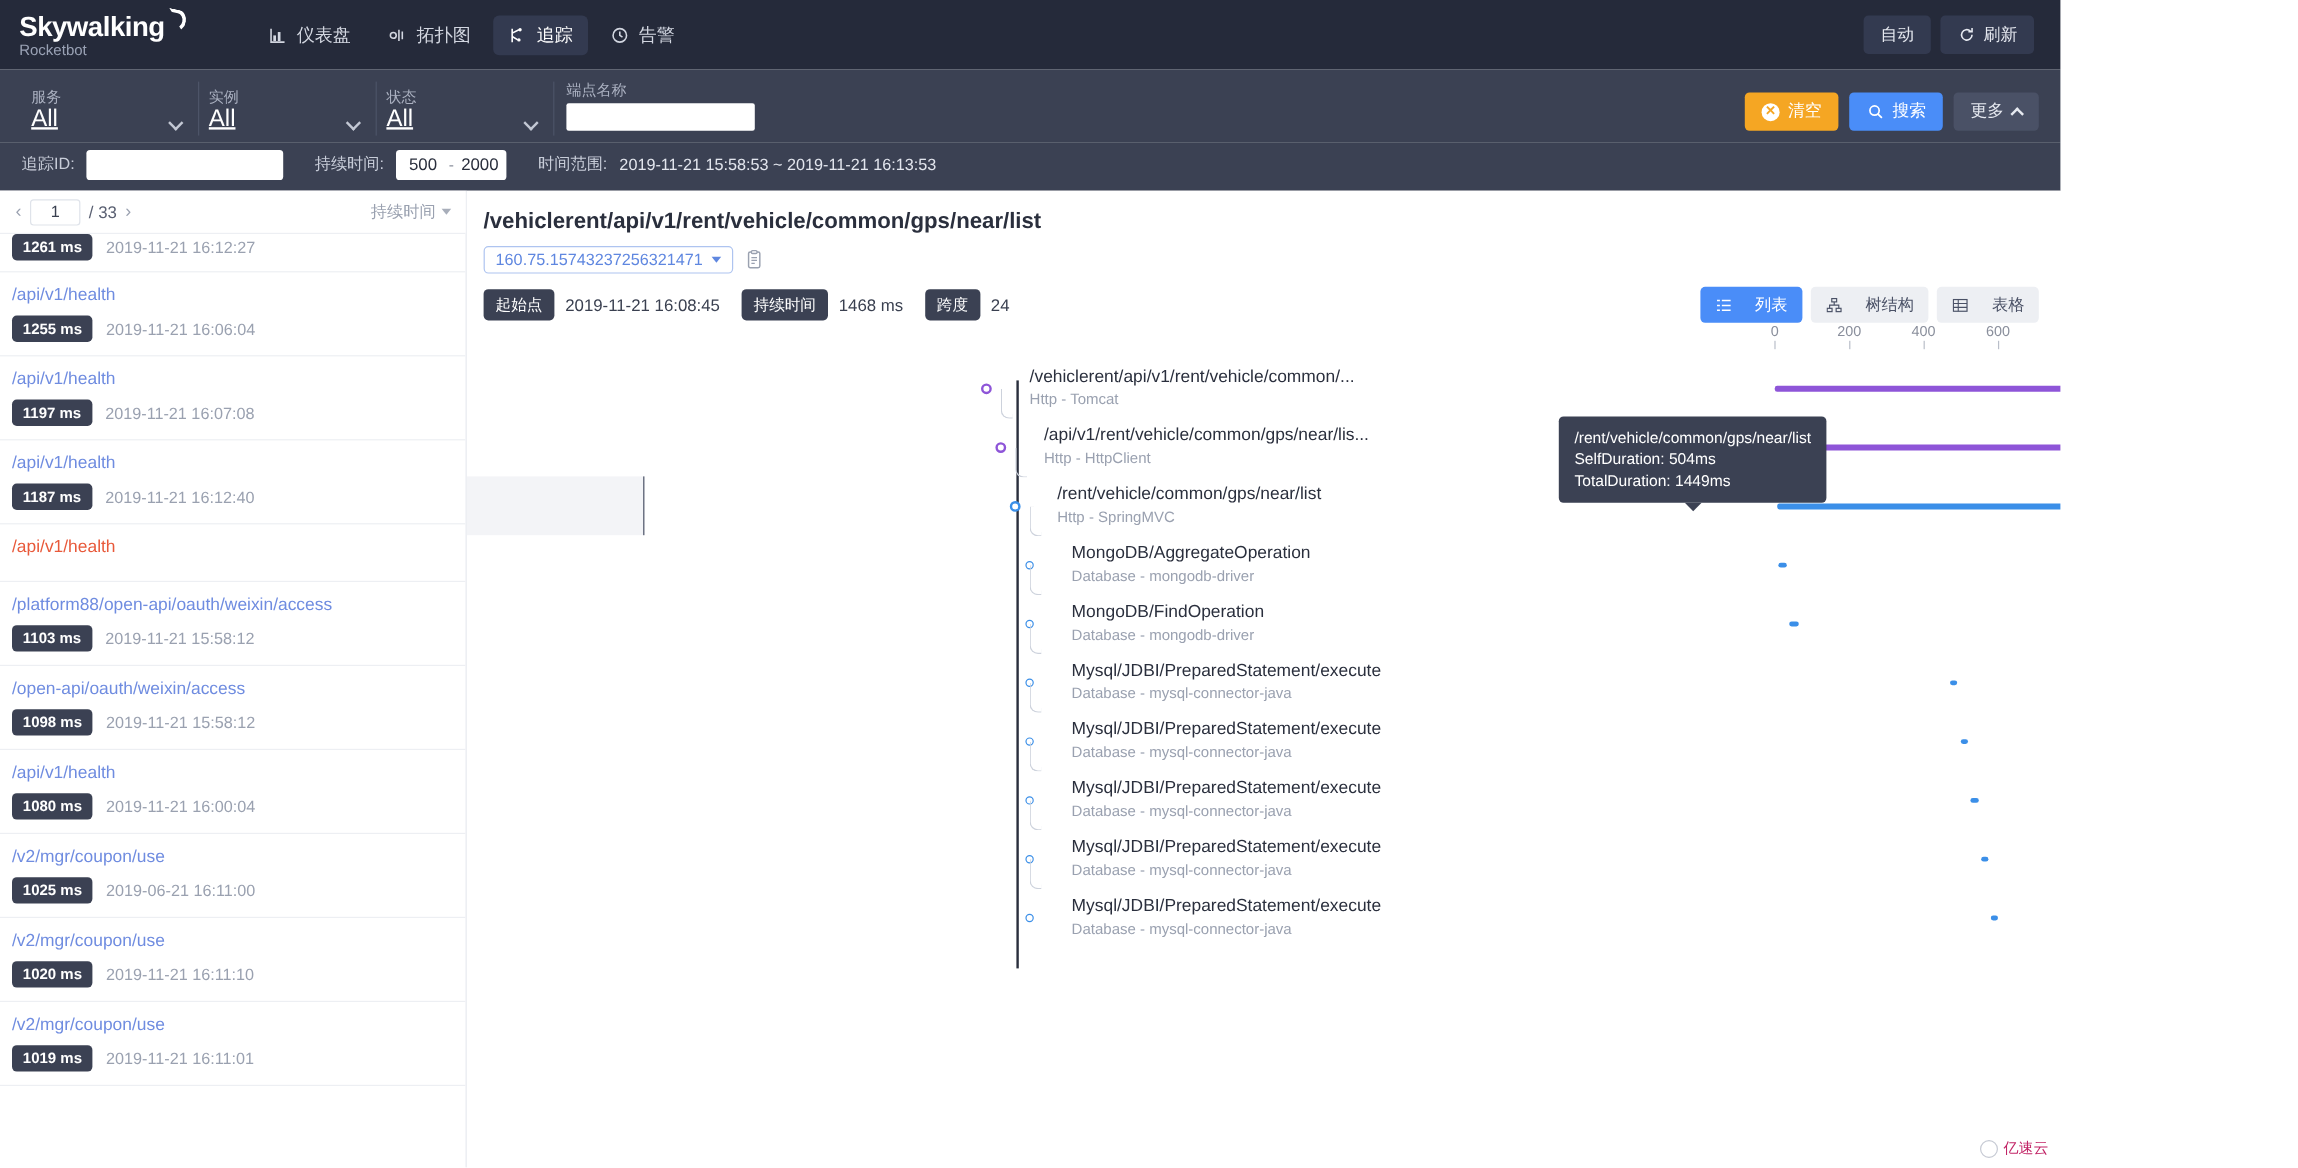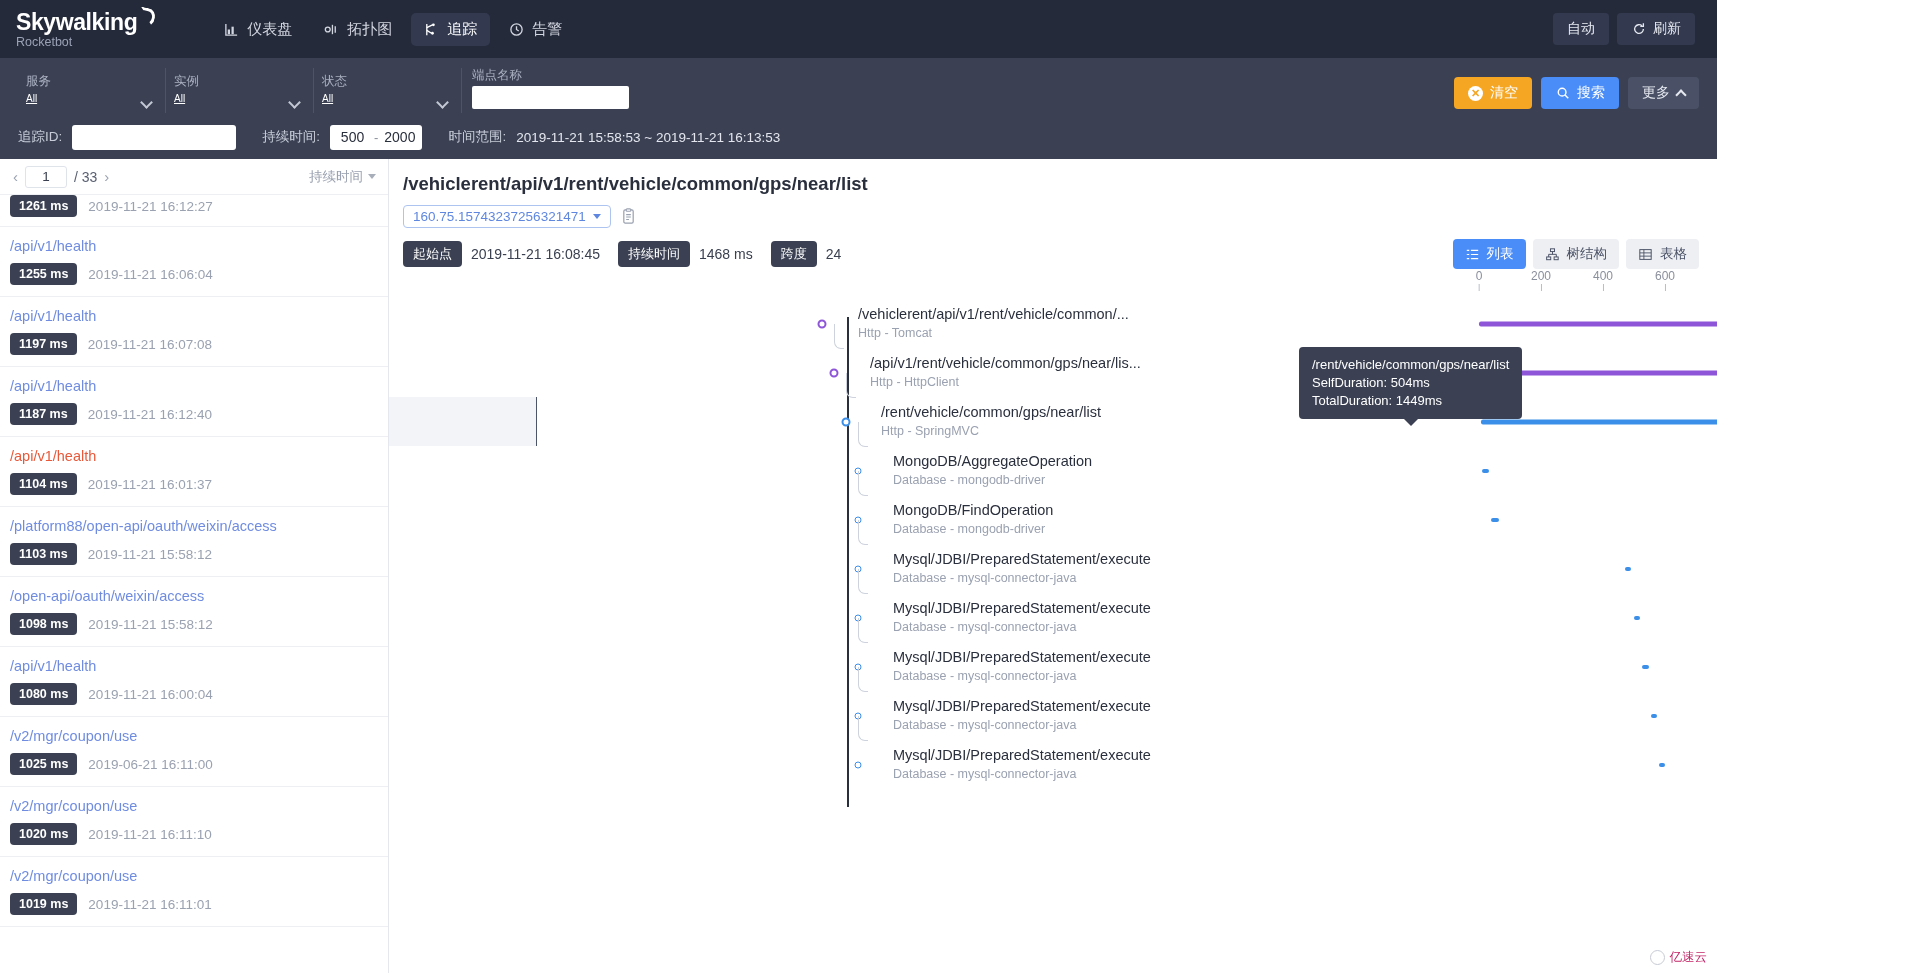--- a/index.html
+++ b/index.html
@@ -58,21 +58,21 @@
     background: #3b4153; min-height: 50px;
     display: flex; align-items: flex-end; padding: 4px 18px 6px 18px;
     position: relative;
   }
   .sel-group { display: flex; align-items: flex-end; }
   .sel {
     width: 148px; padding: 5px 6px 4px 8px; position: relative;
     border-right: 1px solid #4d5468; margin-right: 0;
   }
   .sel-label { color: #aab0c0; font-size: 12.5px; line-height: 16px; }
-  .sel-value { color: #fff; font-size: 10px; line-height: 20px; text-decoration: underline; }
+  .sel-value { color: #fff; font-size: 20px; line-height: 20px; text-decoration: underline; }
   .sel-caret {
     position: absolute; right: 14px; bottom: 6px;
     width: 9px; height: 9px;
     border-right: 2px solid #c3c8d4; border-bottom: 2px solid #c3c8d4;
     transform: rotate(45deg);
   }
   .ep-group { padding: 5px 8px 4px 10px; }
   .ep-label { color: #aab0c0; font-size: 12.5px; line-height: 16px; margin-bottom: 3px; }
   .ep-input {
     width: 157px; height: 23px; background: #fff; border: none; border-radius: 2px;
@@ -164,21 +164,21 @@
   .copy-ico { cursor: pointer; display: inline-flex; }
 
   .stat-row { display: flex; align-items: center; gap: 9px; position: relative; }
   .stat-badge {
     background: #3b4153; color: #fff; font-size: 13px; border-radius: 4px; padding: 4px 10px; white-space: nowrap;
   }
   .stat-val { color: #3a4050; font-size: 14px; margin-right: 9px; white-space: nowrap; }
   .view-btns { margin-left: auto; display: flex; gap: 7px; }
   .view-btn {
     border: none; border-radius: 4px; font-size: 13.5px; cursor: pointer;
-    padding: 6px 12px; display: flex; align-items: center; gap: 7px;
+    padding: 6px 12px; display: flex; align-items: center; gap: 19px;
     background: #edeff3; color: #4a5166; white-space: nowrap;
     font-family: "Liberation Sans", sans-serif;
   }
   .view-btn.active { background: #4a8df8; color: #fff; }
 
   .svc-row { display: flex; align-items: center; gap: 11px; padding: 16px 14px 10px 14px; }
   .svc-chip {
     border: 1px solid #dfe3ea; border-radius: 14px; padding: 4px 13px 4px 9px;
     display: flex; align-items: center; gap: 7px; font-size: 13.5px; cursor: pointer;
   }
@@ -398,24 +398,20 @@
           </div>
           <div class="trace-item">
             <div class="trace-name">/api/v1/health</div>
             <div class="trace-meta">
               <span class="dur-badge">1187 ms</span>
               <span class="trace-time">2019-11-21 16:12:40</span>
             </div>
           </div>
           <div class="trace-item">
             <div class="trace-name err">/api/v1/health</div>
-            <div class="trace-meta">
-              <span class="dur-badge">1104 ms</span>
-              <span class="trace-time">2019-11-21 16:01:37</span>
-            </div>
           </div>
           <div class="trace-item">
             <div class="trace-name">/platform88/open-api/oauth/weixin/access</div>
             <div class="trace-meta">
               <span class="dur-badge">1103 ms</span>
               <span class="trace-time">2019-11-21 15:58:12</span>
             </div>
           </div>
           <div class="trace-item">
             <div class="trace-name">/open-api/oauth/weixin/access</div>

